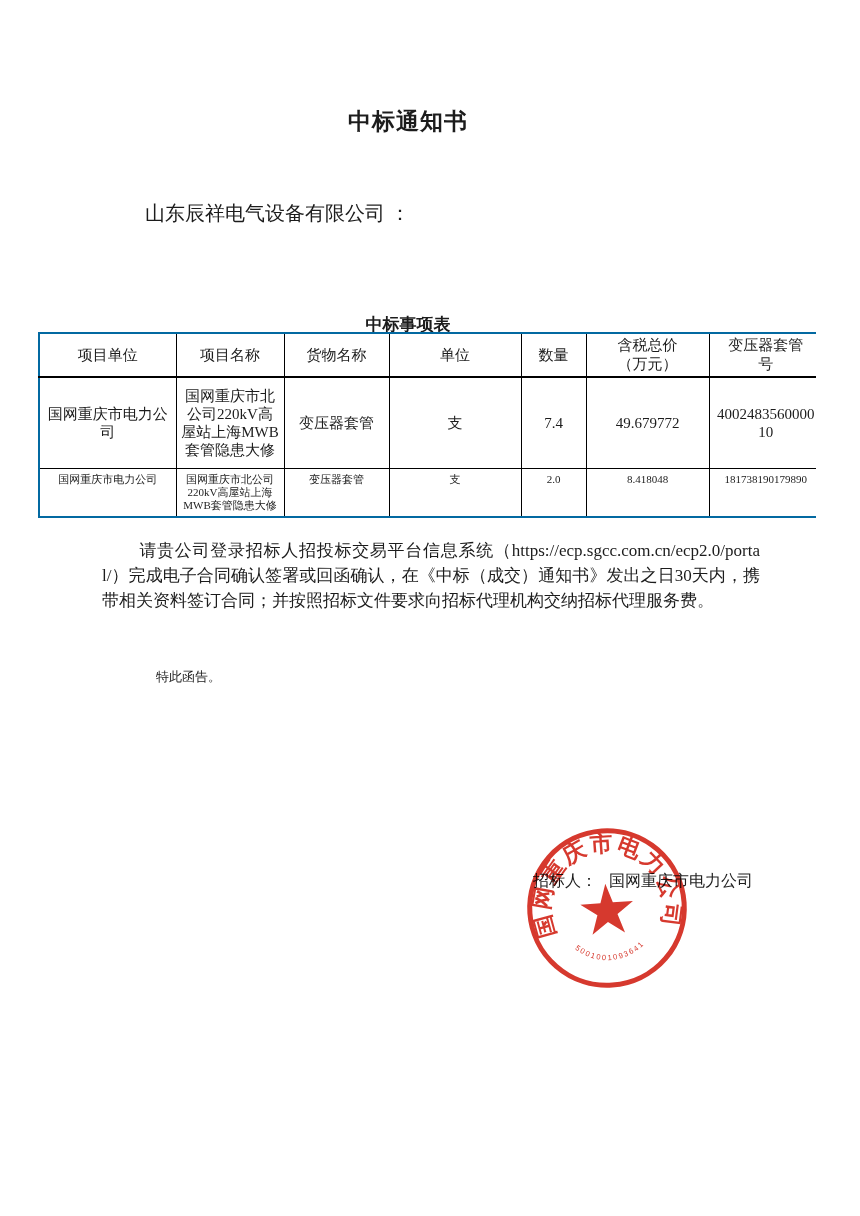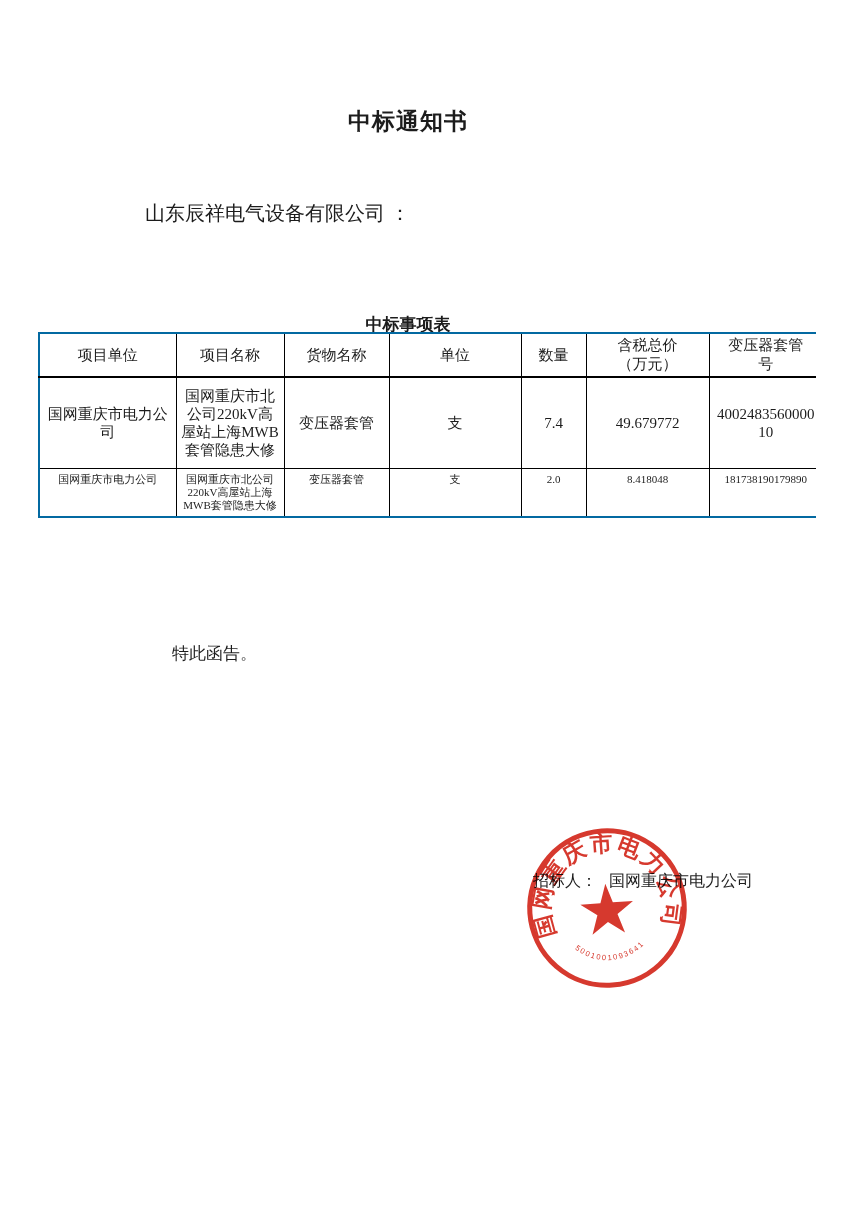--- a/index.html
+++ b/index.html
@@ -63,23 +63,22 @@
   tr.row-small td { font-size: 11px; line-height: 13px; vertical-align: top; padding-top: 4px; }
   td.num-cell { word-break: break-all; }
   .instructions-para {
     position: absolute; top: 538px; left: 102px; width: 658px;
     font-size: 17px; line-height: 25px;
     text-align: justify; text-justify: inter-character;
     text-indent: 2.2em;
     word-break: break-all;
   }
   .closing {
-    position: absolute; top: 642px; left: 156px;
-    font-size: 17px;
-    margin-left: 16px;
+    position: absolute; top: 668px; left: 156px;
+    font-size: 13px;
   }
   .signature-line {
     position: absolute; top: 871px; left: 533px;
     font-size: 16px; white-space: nowrap;
   }
   .signature-line .sig-name { margin-left: 12px; }
   .seal {
     position: absolute; top: 824px; left: 523px;
     width: 168px; height: 168px;
     mix-blend-mode: multiply;
@@ -145,20 +144,21 @@
         <td>国网重庆市北公司220kV高屋站上海MWB套管隐患大修</td>
         <td>变压器套管</td>
         <td>支</td>
         <td>2.0</td>
         <td>8.418048</td>
         <td class="num-cell">181738190179890</td>
       </tr>
     </tbody>
   </table>
 
+  <div class="instructions-para">请贵公司登录招标人招投标交易平台信息系统（https://ecp.sgcc.com.cn/ecp2.0/portal/）完成电子合同确认签署或回函确认，在《中标（成交）通知书》发出之日30天内，携带相关资料签订合同；并按照招标文件要求向招标代理机构交纳招标代理服务费。</div>
 
   <div class="closing">特此函告。</div>
 
   <div class="signature-line">
     <span class="sig-label">招标人：</span><span class="sig-name">国网重庆市电力公司</span>
   </div>
 
   <svg class="seal" viewBox="0 0 200 200" aria-hidden="true">
     <defs>
       <path id="seal-arc-top" d="M 34.3 117.6 A 68 68 0 1 1 165.7 117.6" fill="none"></path>

